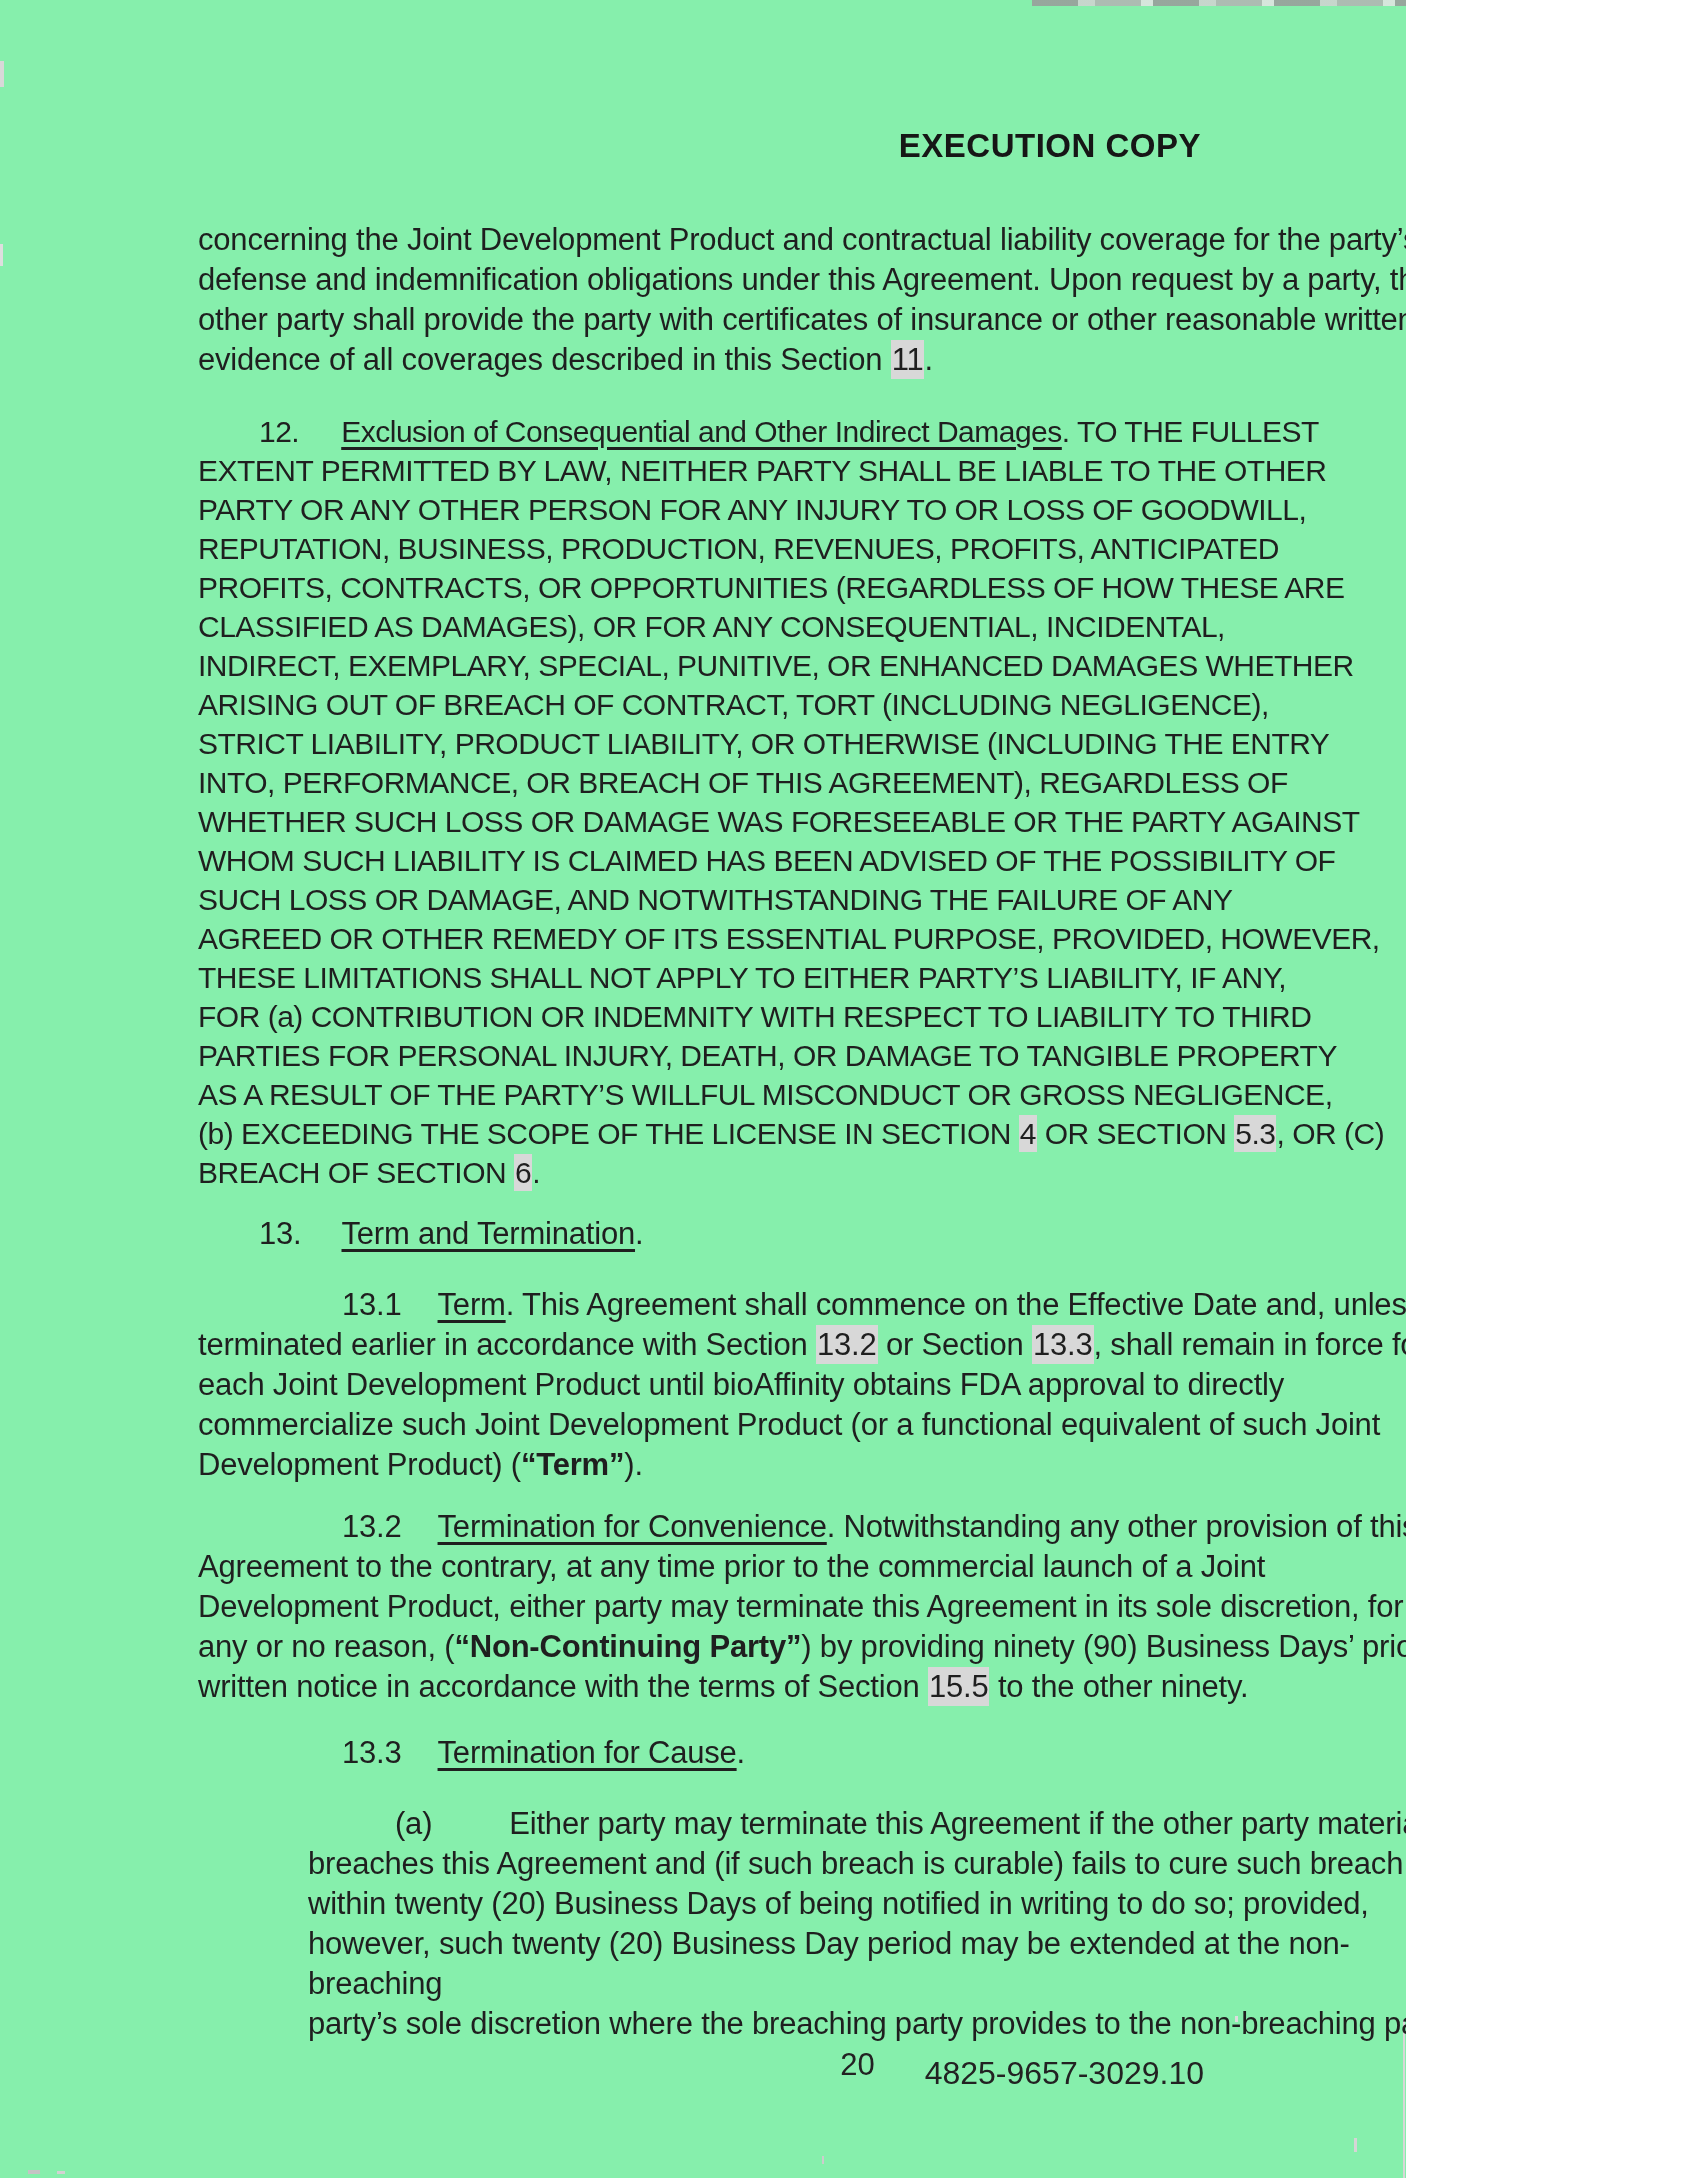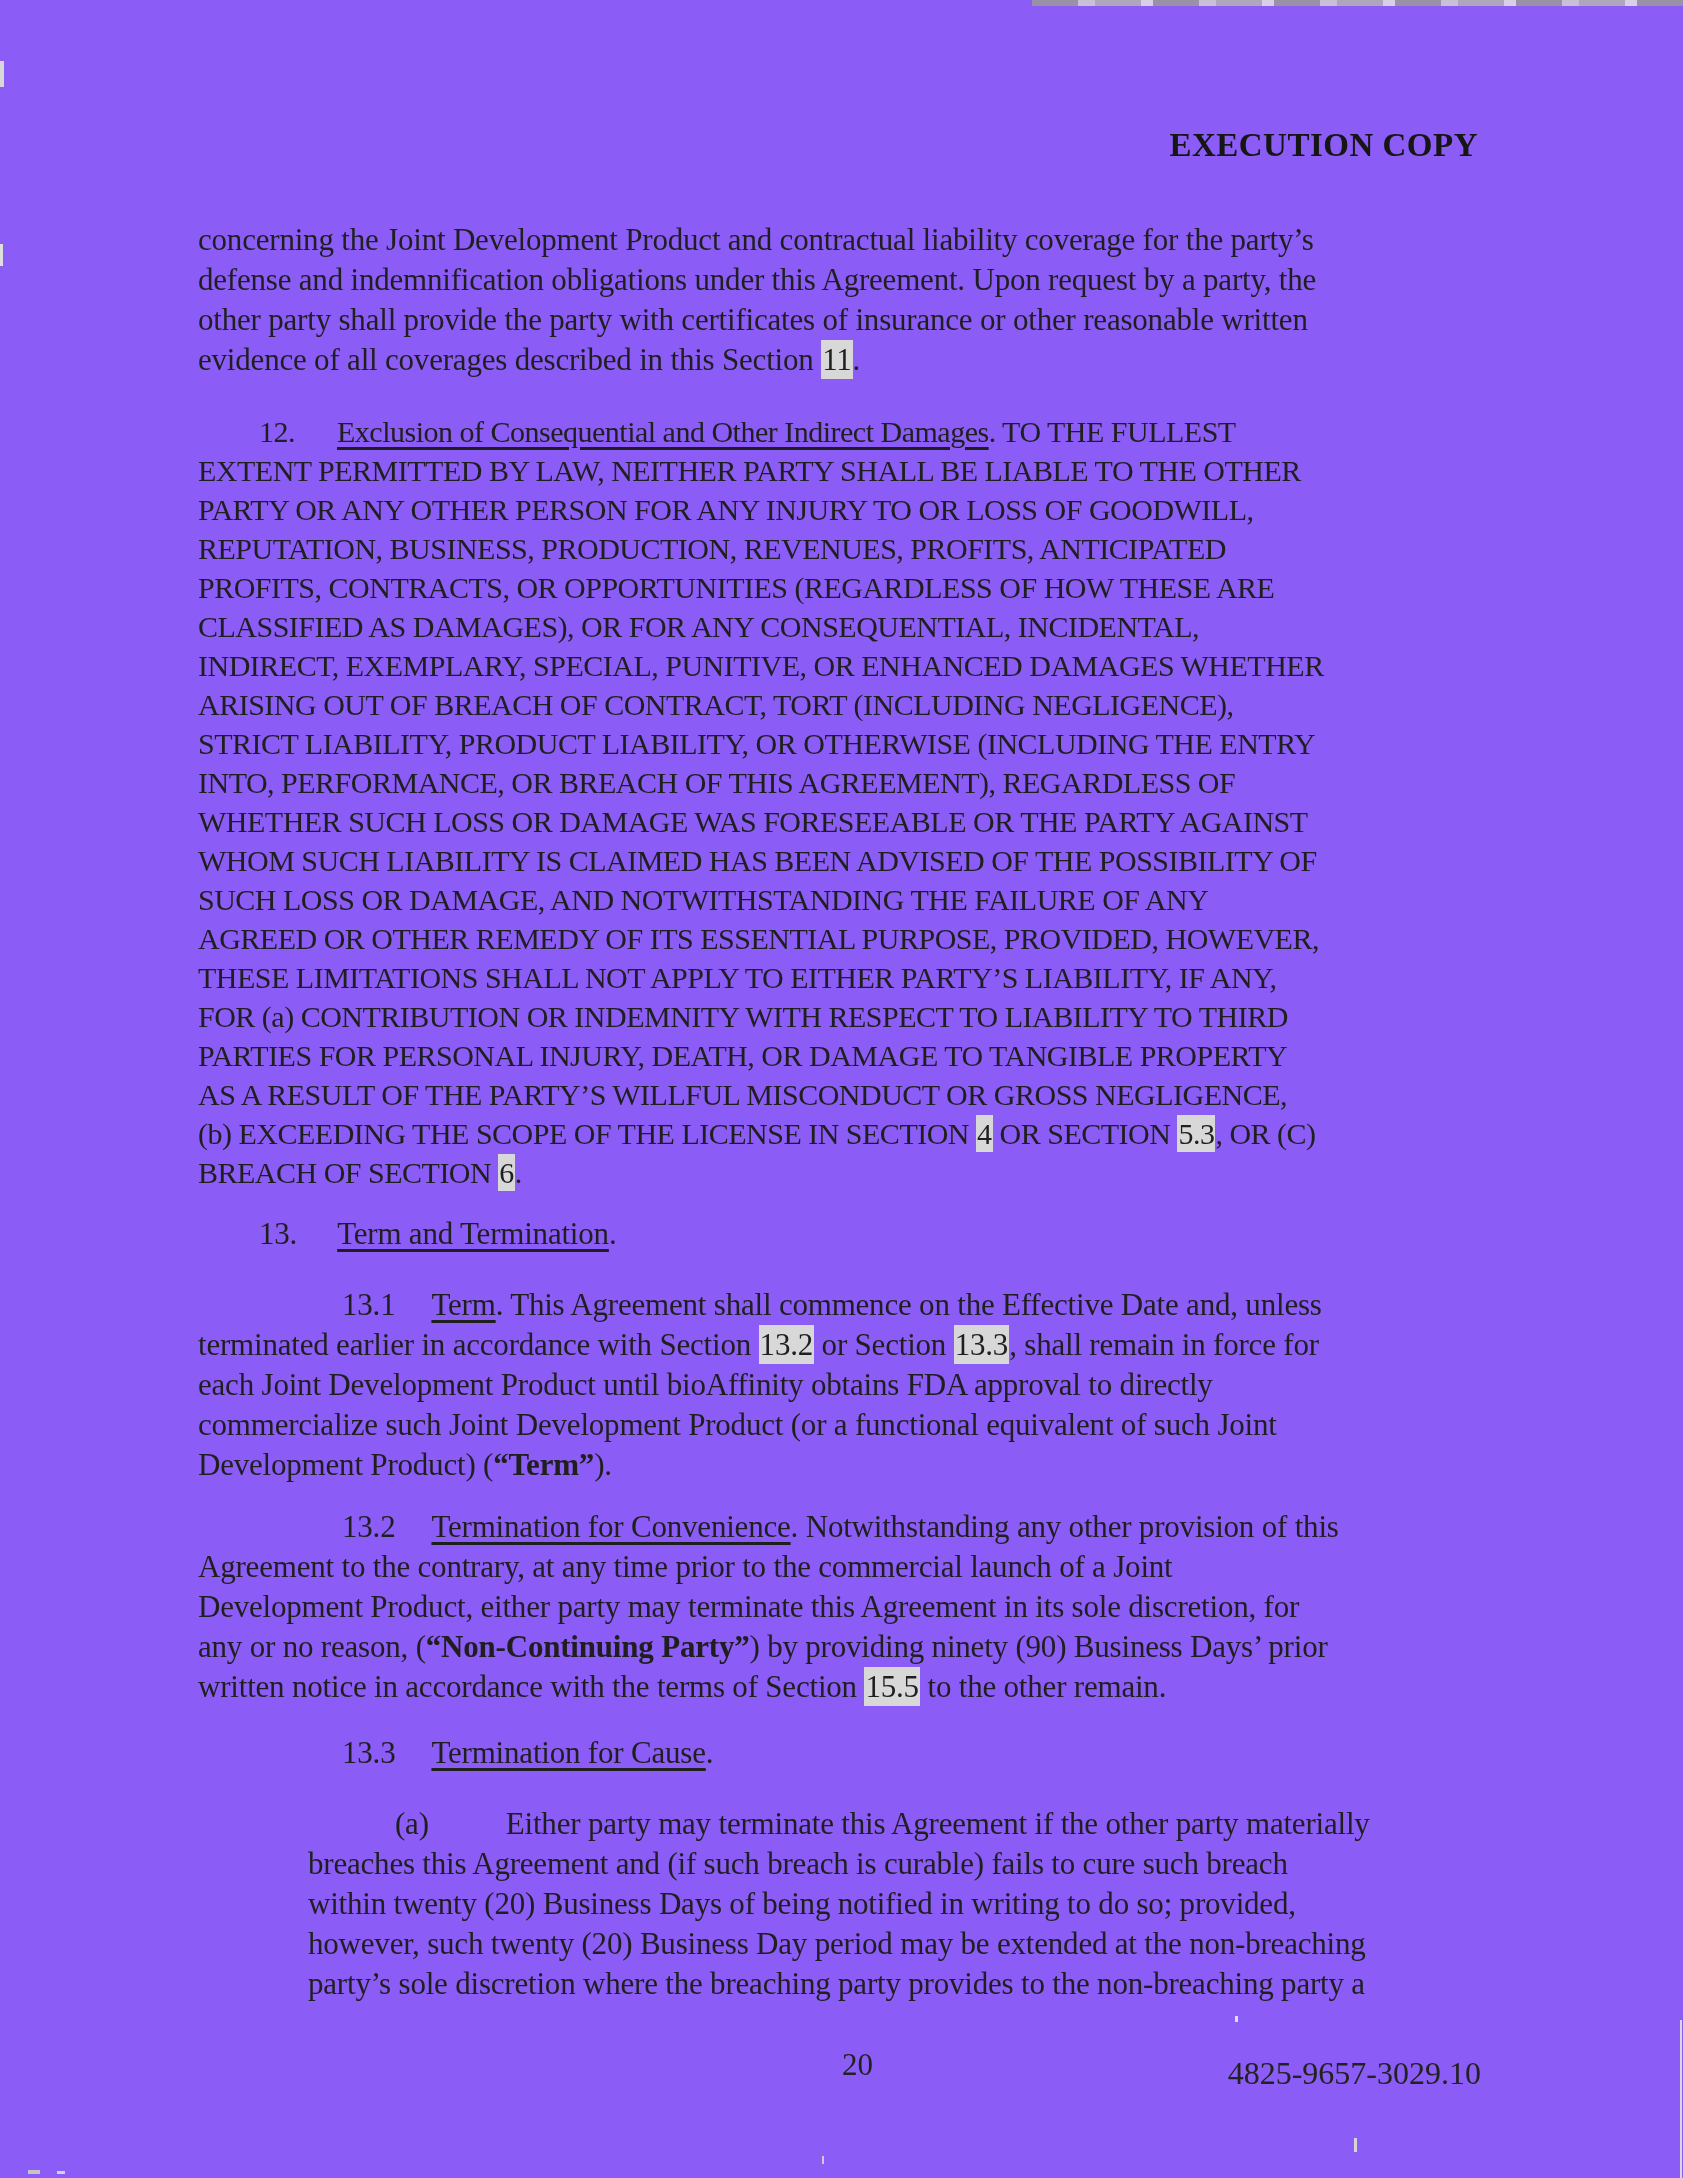--- a/index.html
+++ b/index.html
@@ -1,18 +1,18 @@
 <!DOCTYPE html>
 <html><head>
 <meta charset="utf-8">
 <style>
   html,body{margin:0;padding:0;background:#ffffff;}
   .page{
-    position:relative;width:1683px;height:2178px;background:#8b5cf6;overflow:hidden;
-    font-family:Liberation Serif, serif;color:#1f1f1f;
+    position:relative;width:1406px;height:2178px;background:#86efac;overflow:hidden;
+    font-family:Liberation Sans, sans-serif;color:#1f1f1f;
   }
   .block{
     position:absolute;left:198px;width:1317px;
     font-size:31px;line-height:40px;white-space:pre-line;
     letter-spacing:-0.2px;
   }
   .caps{font-size:30px;line-height:39px;letter-spacing:-0.5px;}
   .header-label{
     position:absolute;top:127px;right:205px;
     font-size:33px;font-weight:bold;letter-spacing:0.5px;color:#161616;
@@ -96,21 +96,21 @@
   <div class="block indent-sub" style="top:1285px;"><span>13.1</span><span class="seg-tab" style="width: 36px;"></span><span class="seg-u">Term</span><span>. This Agreement shall commence on the Effective Date and, unless
 terminated earlier in accordance with Section </span><span class="seg-hl" style="background: rgb(216, 216, 216);">13.2</span><span> or Section </span><span class="seg-hl" style="background: rgb(216, 216, 216);">13.3</span><span>, shall remain in force for
 each Joint Development Product until bioAffinity obtains FDA approval to directly
 commercialize such Joint Development Product (or a functional equivalent of such Joint
 Development Product) (</span><span class="seg-b">“Term”</span><span>).</span></div>
 
   <div class="block indent-sub" style="top:1507px;"><span>13.2</span><span class="seg-tab" style="width: 36px;"></span><span class="seg-u">Termination for Convenience</span><span>.  Notwithstanding any other provision of this
 Agreement to the contrary, at any time prior to the commercial launch of a Joint
 Development Product, either party may terminate this Agreement in its sole discretion, for
 any or no reason, (</span><span class="seg-b">“Non-Continuing Party”</span><span>) by providing ninety (90) Business Days’ prior
-written notice in accordance with the terms of Section </span><span class="seg-hl" style="background: rgb(216, 216, 216);">15.5</span><span> to the other remain.</span></div>
+written notice in accordance with the terms of Section </span><span class="seg-hl" style="background: rgb(216, 216, 216);">15.5</span><span> to the other ninety.</span></div>
 
   <div class="block indent-sub" style="top:1733px;"><span>13.3</span><span class="seg-tab" style="width: 36px;"></span><span class="seg-u">Termination for Cause</span><span>.</span></div>
 
   <div class="block block-a" style="top:1804px;"><span>(a)</span><span class="seg-tab" style="width: 77px;"></span><span>Either party may terminate this Agreement if the other party materially
 breaches this Agreement and (if such breach is curable) fails to cure such breach
 within twenty (20) Business Days of being notified in writing to do so; provided,
 however, such twenty (20) Business Day period may be extended at the non-breaching
 party’s sole discretion where the breaching party provides to the non-breaching party a</span></div>
 
   <div class="footer-page-number">20</div>

